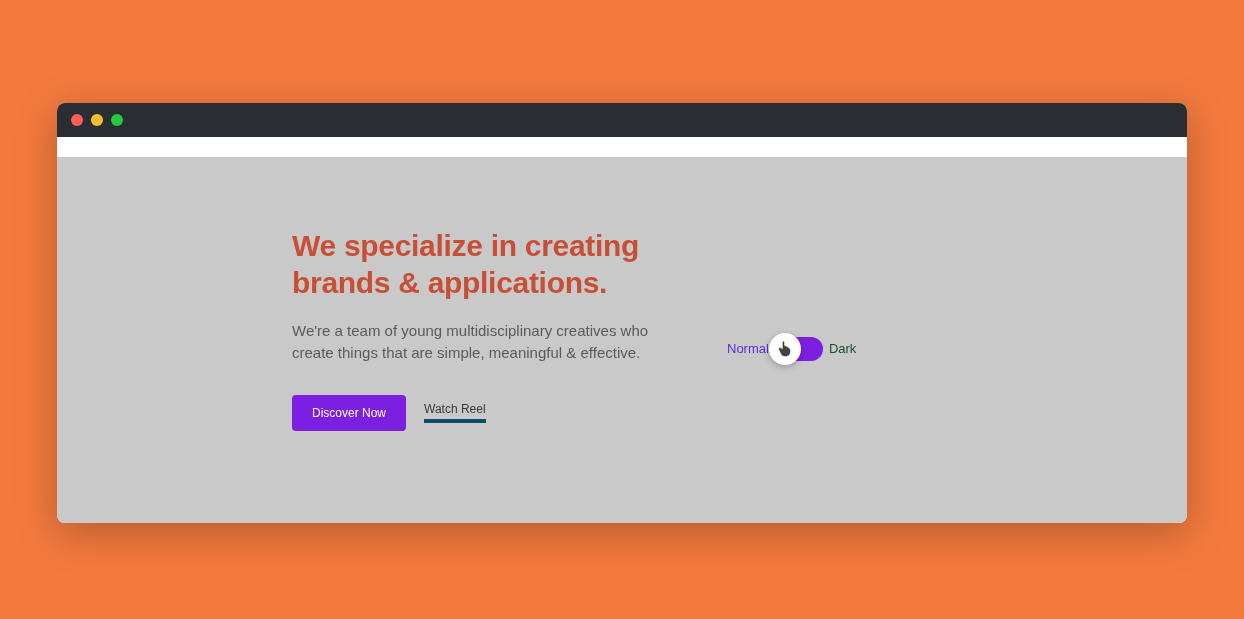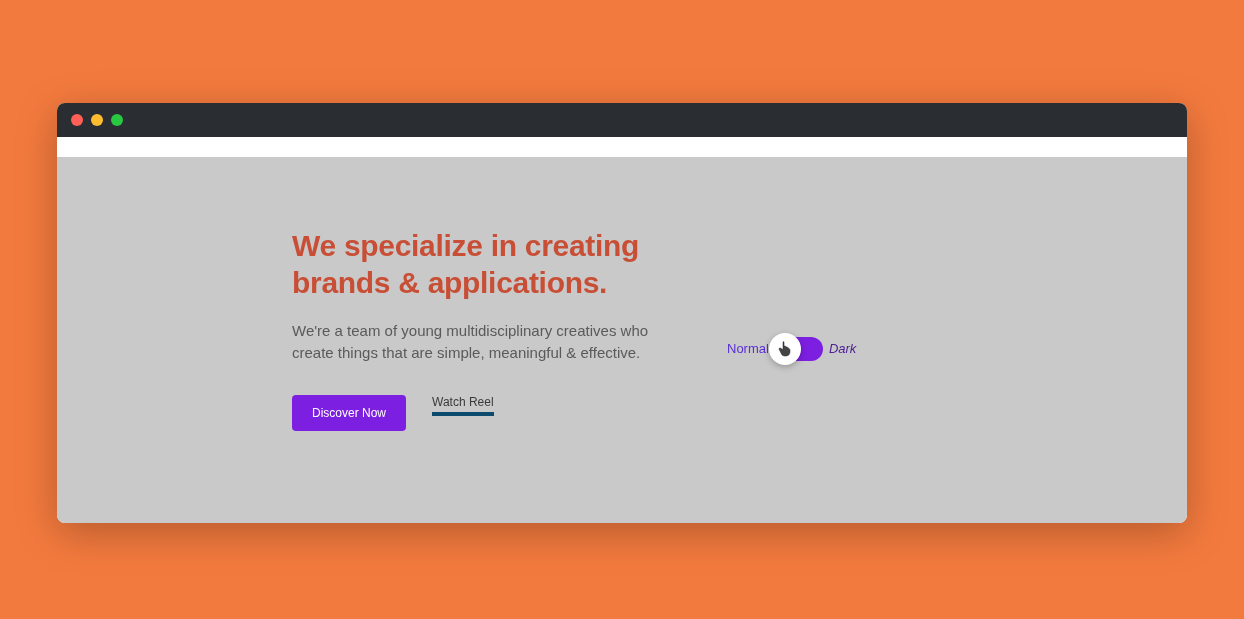--- a/index.html
+++ b/index.html
@@ -63,22 +63,22 @@
     .hero-subtitle {
       margin-top: 18px;
       color: #5a5a5a;
       font-size: 15px;
       line-height: 1.5;
       max-width: 360px;
     }
     .cta-row {
       margin-top: 30px;
       display: flex;
-      align-items: flex-start;
-      gap: 26px;
+      align-items: center;
+      gap: 18px;
     }
     .btn-primary {
       background: #7c1fe0;
       color: #fff;
       font-size: 12px;
       font-weight: 500;
       border: none;
       padding: 11px 20px;
       border-radius: 4px;
       cursor: pointer;
@@ -97,22 +97,21 @@
       top: 180px;
       display: flex;
       align-items: center;
       gap: 6px;
     }
     .toggle-label {
       font-size: 13px;
       color: #5b2fd8;
     }
     .toggle-label.dark {
-      color: #4c1d95;
-      font-style: italic;
+      color: #14532d;
     }
     .switch {
       position: relative;
       width: 48px;
       height: 24px;
       background: #7c1fe0;
       border-radius: 12px;
       cursor: pointer;
     }
     .knob {

